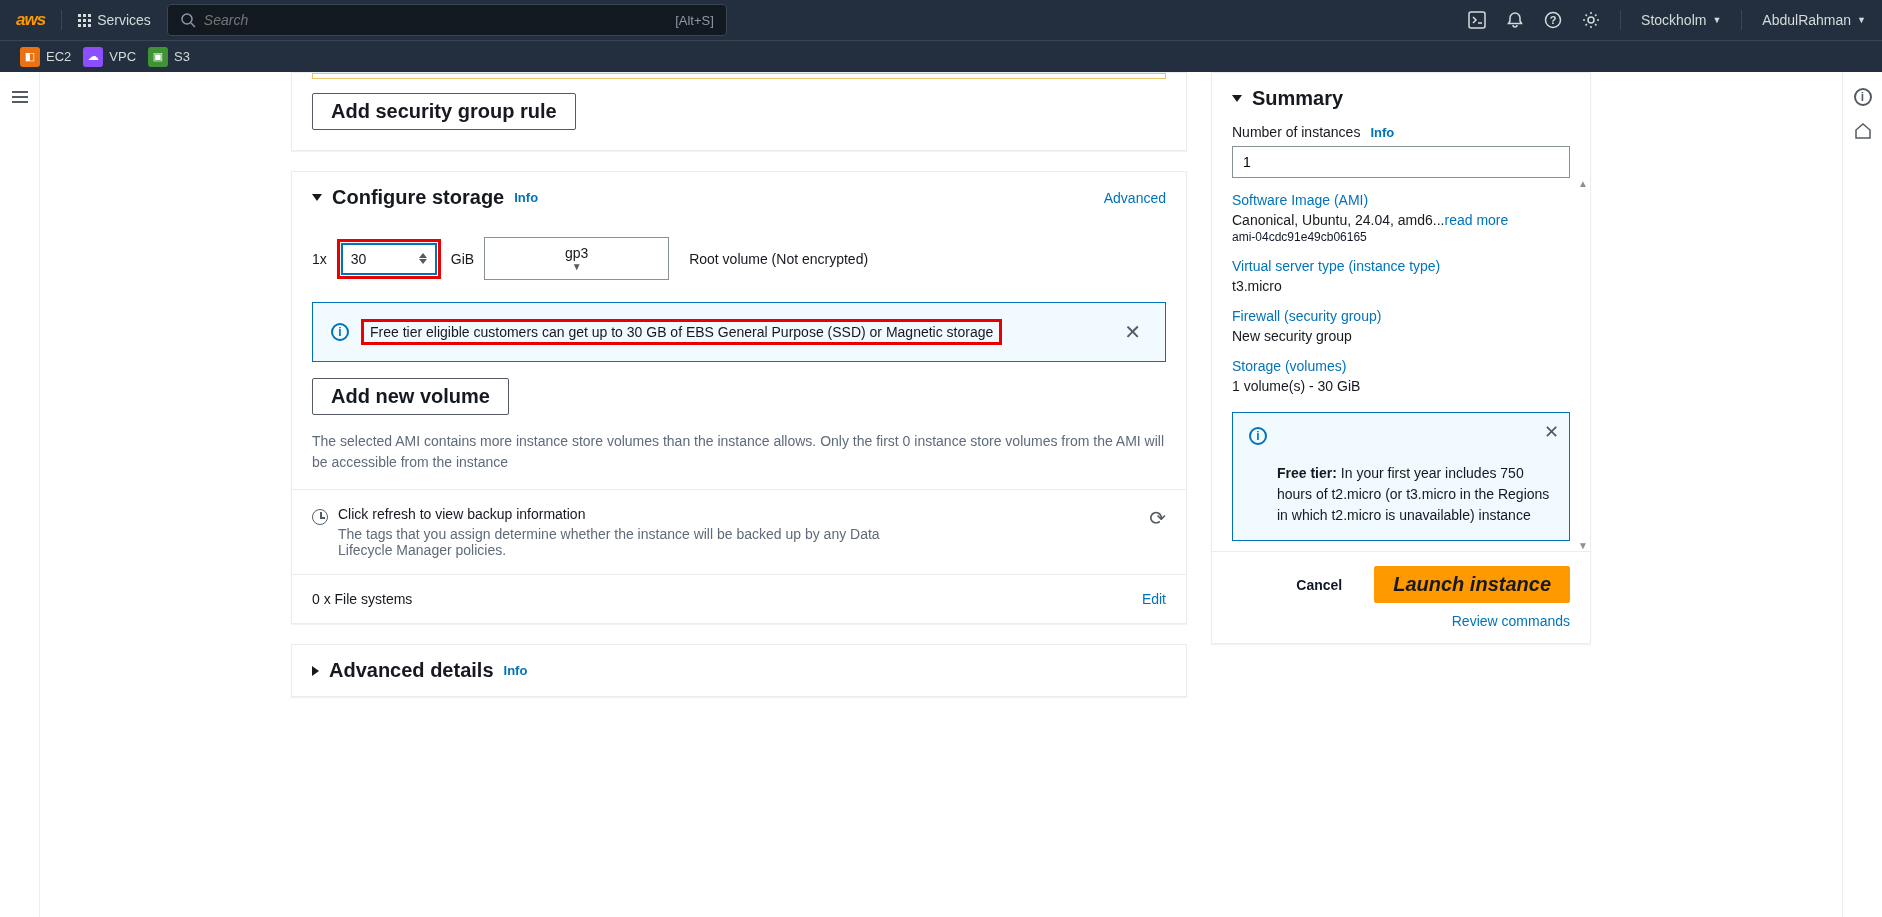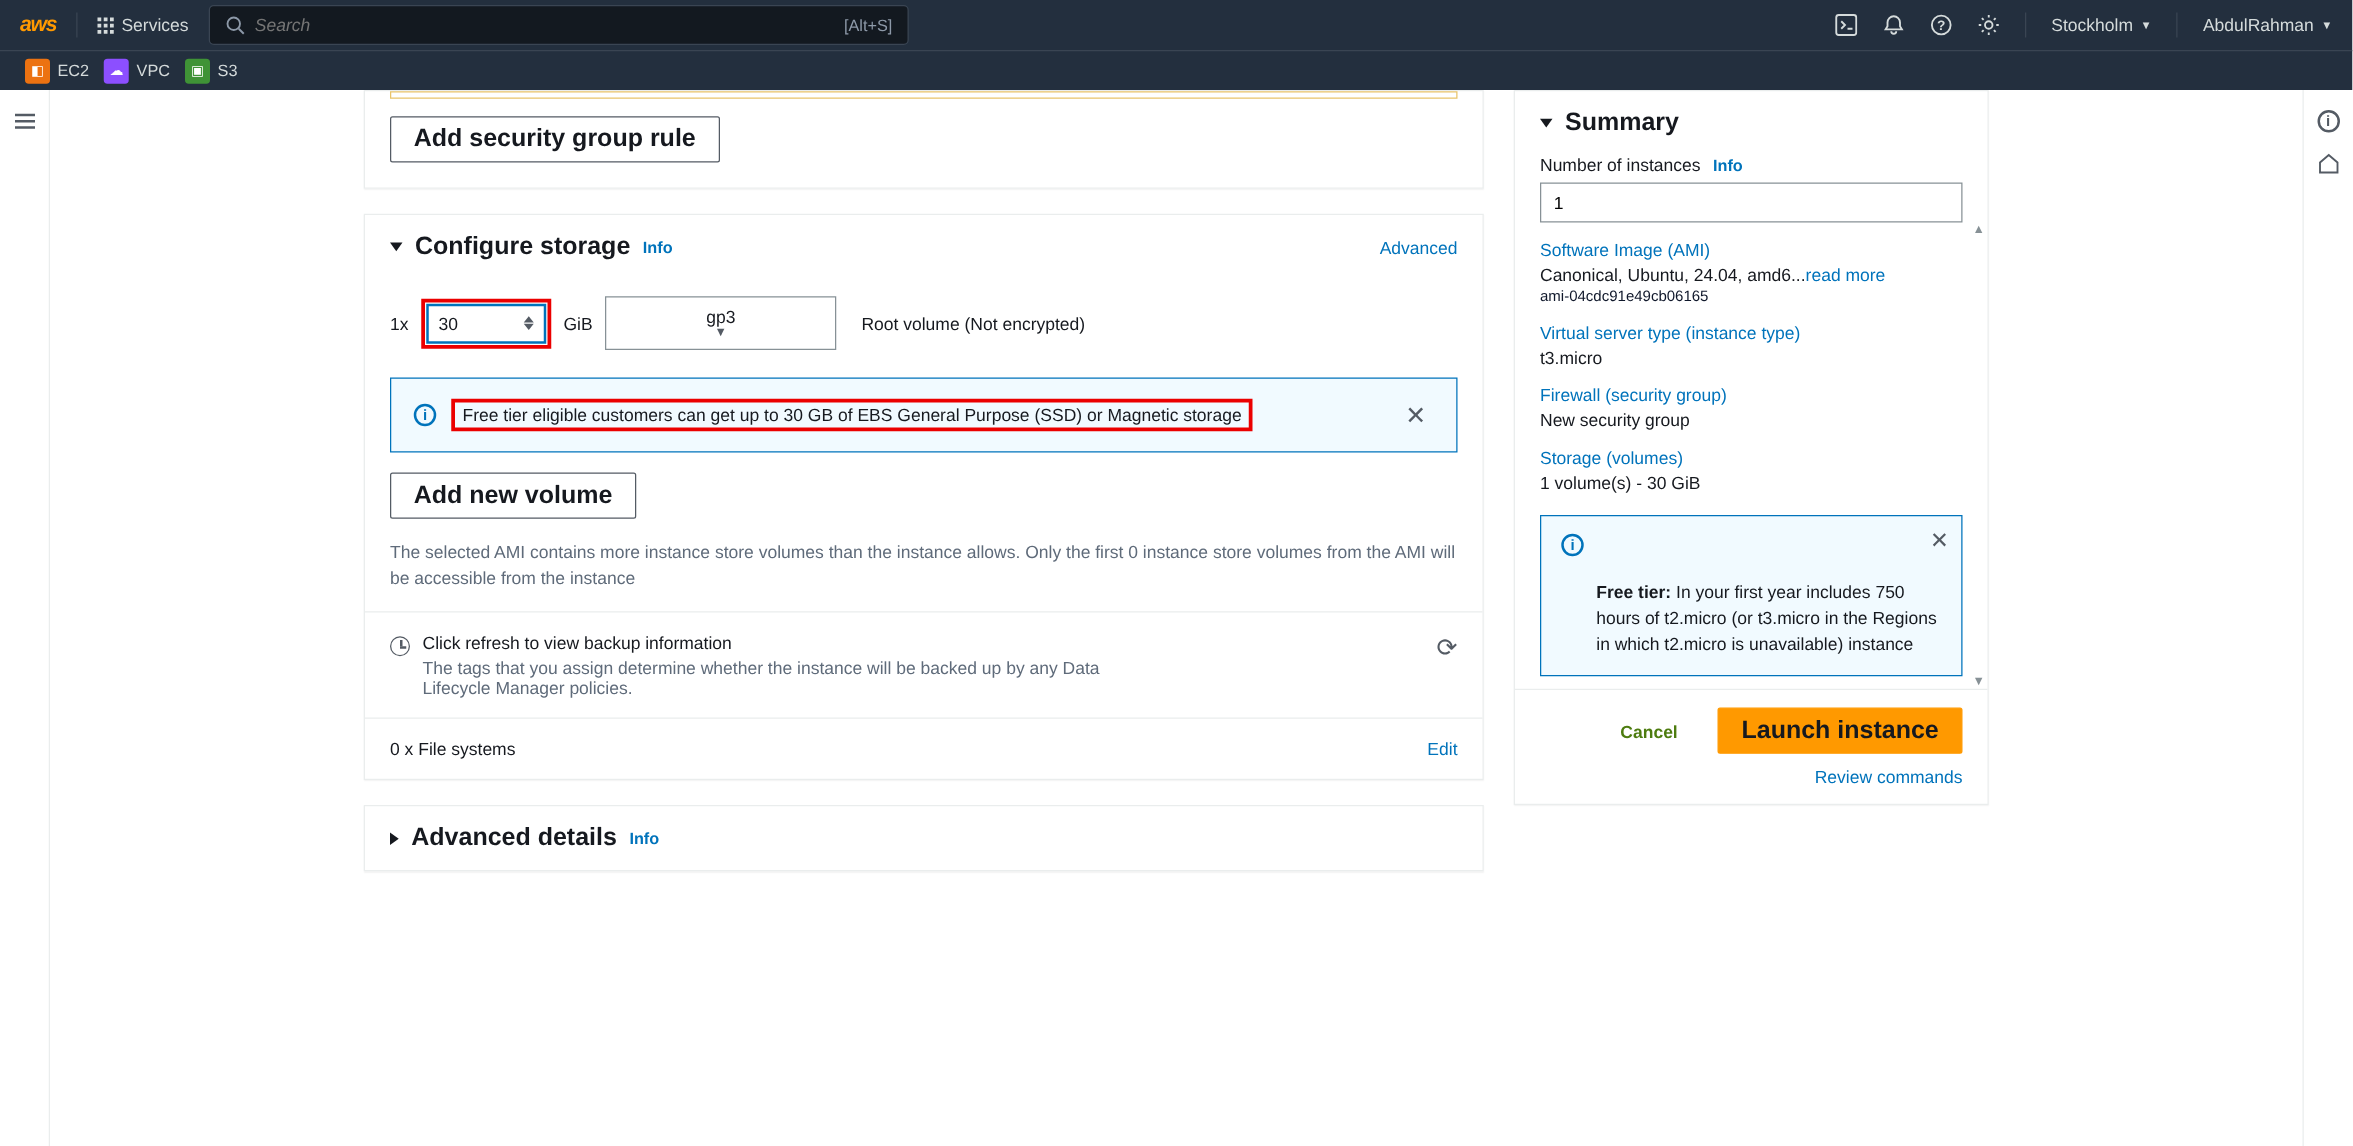--- a/index.html
+++ b/index.html
@@ -35,22 +35,22 @@
 .panel { border: 1px solid #eaeded; border-radius: 0; margin-bottom: 20px; background: #fff; box-shadow: 0 1px 1px rgba(0,0,0,0.05); }
 .panel-header { display: flex; align-items: center; gap: 10px; padding: 14px 20px; }
 .panel-header.jb { justify-content: space-between; }
 .caret { width: 0; height: 0; cursor: pointer; }
 .caret-down { border-left: 5px solid transparent; border-right: 5px solid transparent; border-top: 7px solid #16191f; }
 .caret-right { border-top: 5px solid transparent; border-bottom: 5px solid transparent; border-left: 7px solid #16191f; }
 .panel-title { font-size: 20px; font-weight: 700; }
 .info-link { color: #0073bb; font-size: 13px; font-weight: 600; cursor: pointer; }
 .link { color: #0073bb; cursor: pointer; }
 .btn { border: 1px solid #545b64; background: #fff; padding: 6px 18px; border-radius: 2px; font-weight: 700; color: #16191f; cursor: pointer; font-size: 20px; }
-.btn-primary { background: #ff9900; border: 1px solid #ff9900; color: #16191f; }
-.btn-link { border: none; background: transparent; color: #4d7c0f; font-weight: 700; cursor: pointer; font-size: 14px; text-align: center; }
+.btn-primary { background: #ff9900; border: 1px solid #ff9900; color: #16191f; font-style: italic; }
+.btn-link { border: none; background: transparent; color: #0f172a; font-weight: 700; cursor: pointer; font-size: 14px; text-align: center; }
 .storage-row { display: flex; align-items: center; gap: 10px; padding: 14px 20px 4px 20px; }
 .num-input-wrap { border: 3px solid #eb0000; padding: 1px; }
 .num-input { border: 2px solid #0073bb; padding: 6px 8px; width: 96px; font-size: 14px; display: flex; align-items: center; justify-content: space-between; }
 .spinners { display: flex; flex-direction: column; gap: 1px; }
 .sp-up { width: 0; height: 0; border-left: 4px solid transparent; border-right: 4px solid transparent; border-bottom: 5px solid #545b64; cursor: pointer; }
 .sp-down { width: 0; height: 0; border-left: 4px solid transparent; border-right: 4px solid transparent; border-top: 5px solid #545b64; cursor: pointer; }
 .select { border: 1px solid #879196; padding: 7px 10px; width: 185px; display: flex; align-items: center; justify-content: space-between; cursor: pointer; font-size: 14px; flex-direction: column; }
 .info-box { border: 1px solid #0073bb; background: #f1faff; display: flex; align-items: center; justify-content: space-between; padding: 16px 18px; margin: 18px 20px 16px 20px; position: relative; }
 .info-box-left { display: flex; align-items: center; gap: 12px; }
 .info-icon-circle { width: 18px; height: 18px; border: 2px solid #0073bb; border-radius: 50%; display: flex; align-items: center; justify-content: center; color: #0073bb; font-weight: bold; font-size: 12px; flex-shrink: 0; }

